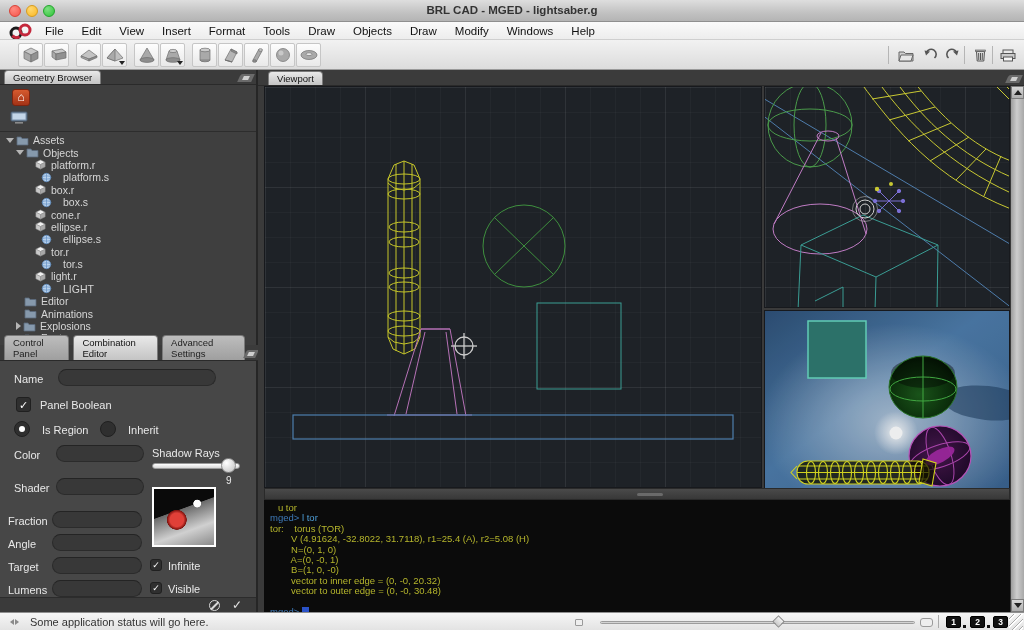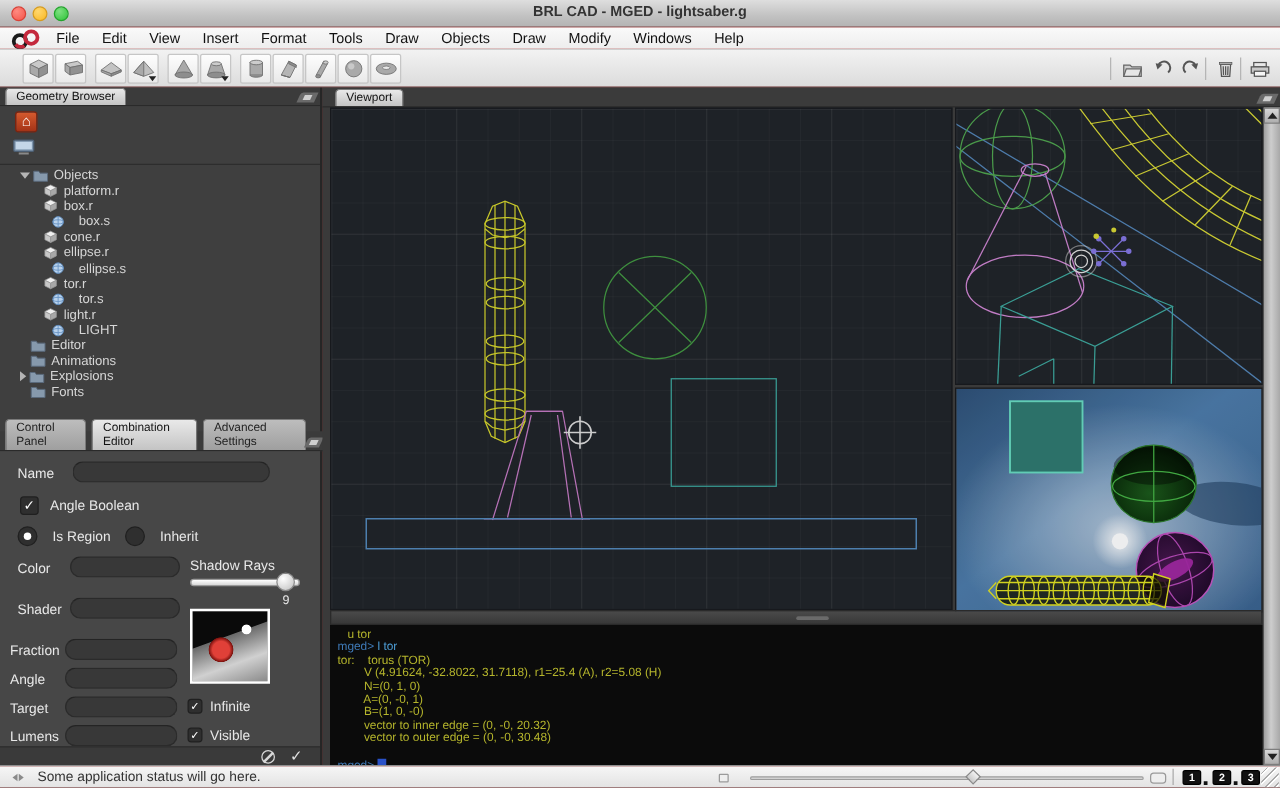--- a/index.html
+++ b/index.html
@@ -306,34 +306,49 @@
     <div id="gb-body" class="abs">
       <div id="home-btn" class="abs">⌂</div>
       <svg id="display-btn" class="abs" viewBox="0 0 18 14">
         <rect x="1" y="1" width="16" height="9" rx="1" fill="#7e95ad" stroke="#4d5f73"></rect>
         <rect x="2.5" y="2.5" width="13" height="6" fill="#c4d6e8"></rect>
         <rect x="5" y="11" width="8" height="1.6" fill="#8a8a8a"></rect>
       </svg>
       <div id="gb-div" class="abs"></div>
 
       <div id="tree" class="abs">
+        <div class="trow ind0">
+          <i class="tri-d"></i>
+          <svg class="ticon" viewBox="0 0 13 11">
+              <path d="M1 2 h4 l1 1.5 h6 V10 H1 Z" fill="#8699ac" stroke="#5a6a7c" stroke-width=".8"></path>
+            </svg>
+          <span class="lbl">Assets</span>
+        </div>
         <div class="trow ind1">
           <i class="tri-d"></i>
           <svg class="ticon" viewBox="0 0 13 11">
               <path d="M1 2 h4 l1 1.5 h6 V10 H1 Z" fill="#8699ac" stroke="#5a6a7c" stroke-width=".8"></path>
             </svg>
           <span class="lbl">Objects</span>
         </div>
         <div class="trow ind2">
           <svg class="ticon" viewBox="0 0 12 12">
               <polygon points="6,1 11,3.5 6,6 1,3.5" fill="#f0f0f0" stroke="#999" stroke-width=".6"></polygon>
               <polygon points="1,3.5 6,6 6,11 1,8.5" fill="#c8c8c8" stroke="#999" stroke-width=".6"></polygon>
               <polygon points="6,6 11,3.5 11,8.5 6,11" fill="#a8a8a8" stroke="#999" stroke-width=".6"></polygon>
             </svg>
           <span class="lbl">platform.r</span>
+        </div>
+        <div class="trow ind3">
+          <svg class="ticon" viewBox="0 0 12 12">
+              <circle cx="6" cy="6" r="4.6" fill="#b9d2ec" stroke="#5e8cc0" stroke-width=".8"></circle>
+              <ellipse cx="6" cy="6" rx="4.6" ry="1.8" fill="none" stroke="#5e8cc0" stroke-width=".7"></ellipse>
+              <line x1="6" y1="1.4" x2="6" y2="10.6" stroke="#5e8cc0" stroke-width=".7"></line>
+            </svg>
+          <span class="lbl">platform.s</span>
         </div>
         <div class="trow ind2">
           <svg class="ticon" viewBox="0 0 12 12">
               <polygon points="6,1 11,3.5 6,6 1,3.5" fill="#f0f0f0" stroke="#999" stroke-width=".6"></polygon>
               <polygon points="1,3.5 6,6 6,11 1,8.5" fill="#c8c8c8" stroke="#999" stroke-width=".6"></polygon>
               <polygon points="6,6 11,3.5 11,8.5 6,11" fill="#a8a8a8" stroke="#999" stroke-width=".6"></polygon>
             </svg>
           <span class="lbl">box.r</span>
         </div>
         <div class="trow ind3">
@@ -435,21 +450,21 @@
       <div class="tab-corner">
           <i></i>
         </div>
     </div>
 
     <div id="combo-body" class="abs">
       <span class="abs flabel" style="left:14px;top:12px">Name</span>
       <input class="abs dinput" style="left: 58px; top: 8px; width: 158px;">
 
       <div class="abs cb" style="left:16px;top:36px;width:15px;height:15px;font-size:11px;line-height:14px">✓</div>
-      <span class="abs flabel" style="left:40px;top:38px">Angle Boolean</span>
+      <span class="abs flabel" style="left:40px;top:38px">Panel Boolean</span>
 
       <div class="abs radio sel" style="left:14px;top:60px;width:16px;height:16px"></div>
       <span class="abs flabel" style="left:42px;top:63px">Is Region</span>
       <div class="abs radio" style="left:100px;top:60px;width:16px;height:16px"></div>
       <span class="abs flabel" style="left:128px;top:63px">Inherit</span>
 
       <span class="abs flabel" style="left:14px;top:88px">Color</span>
       <input class="abs dinput" style="left: 56px; top: 84px; width: 88px;">
       <span class="abs flabel" style="left:152px;top:86px">Shadow Rays</span>
       <div id="sr-track" class="abs" style="left:152px;top:102px;width:88px;height:6px"></div>

